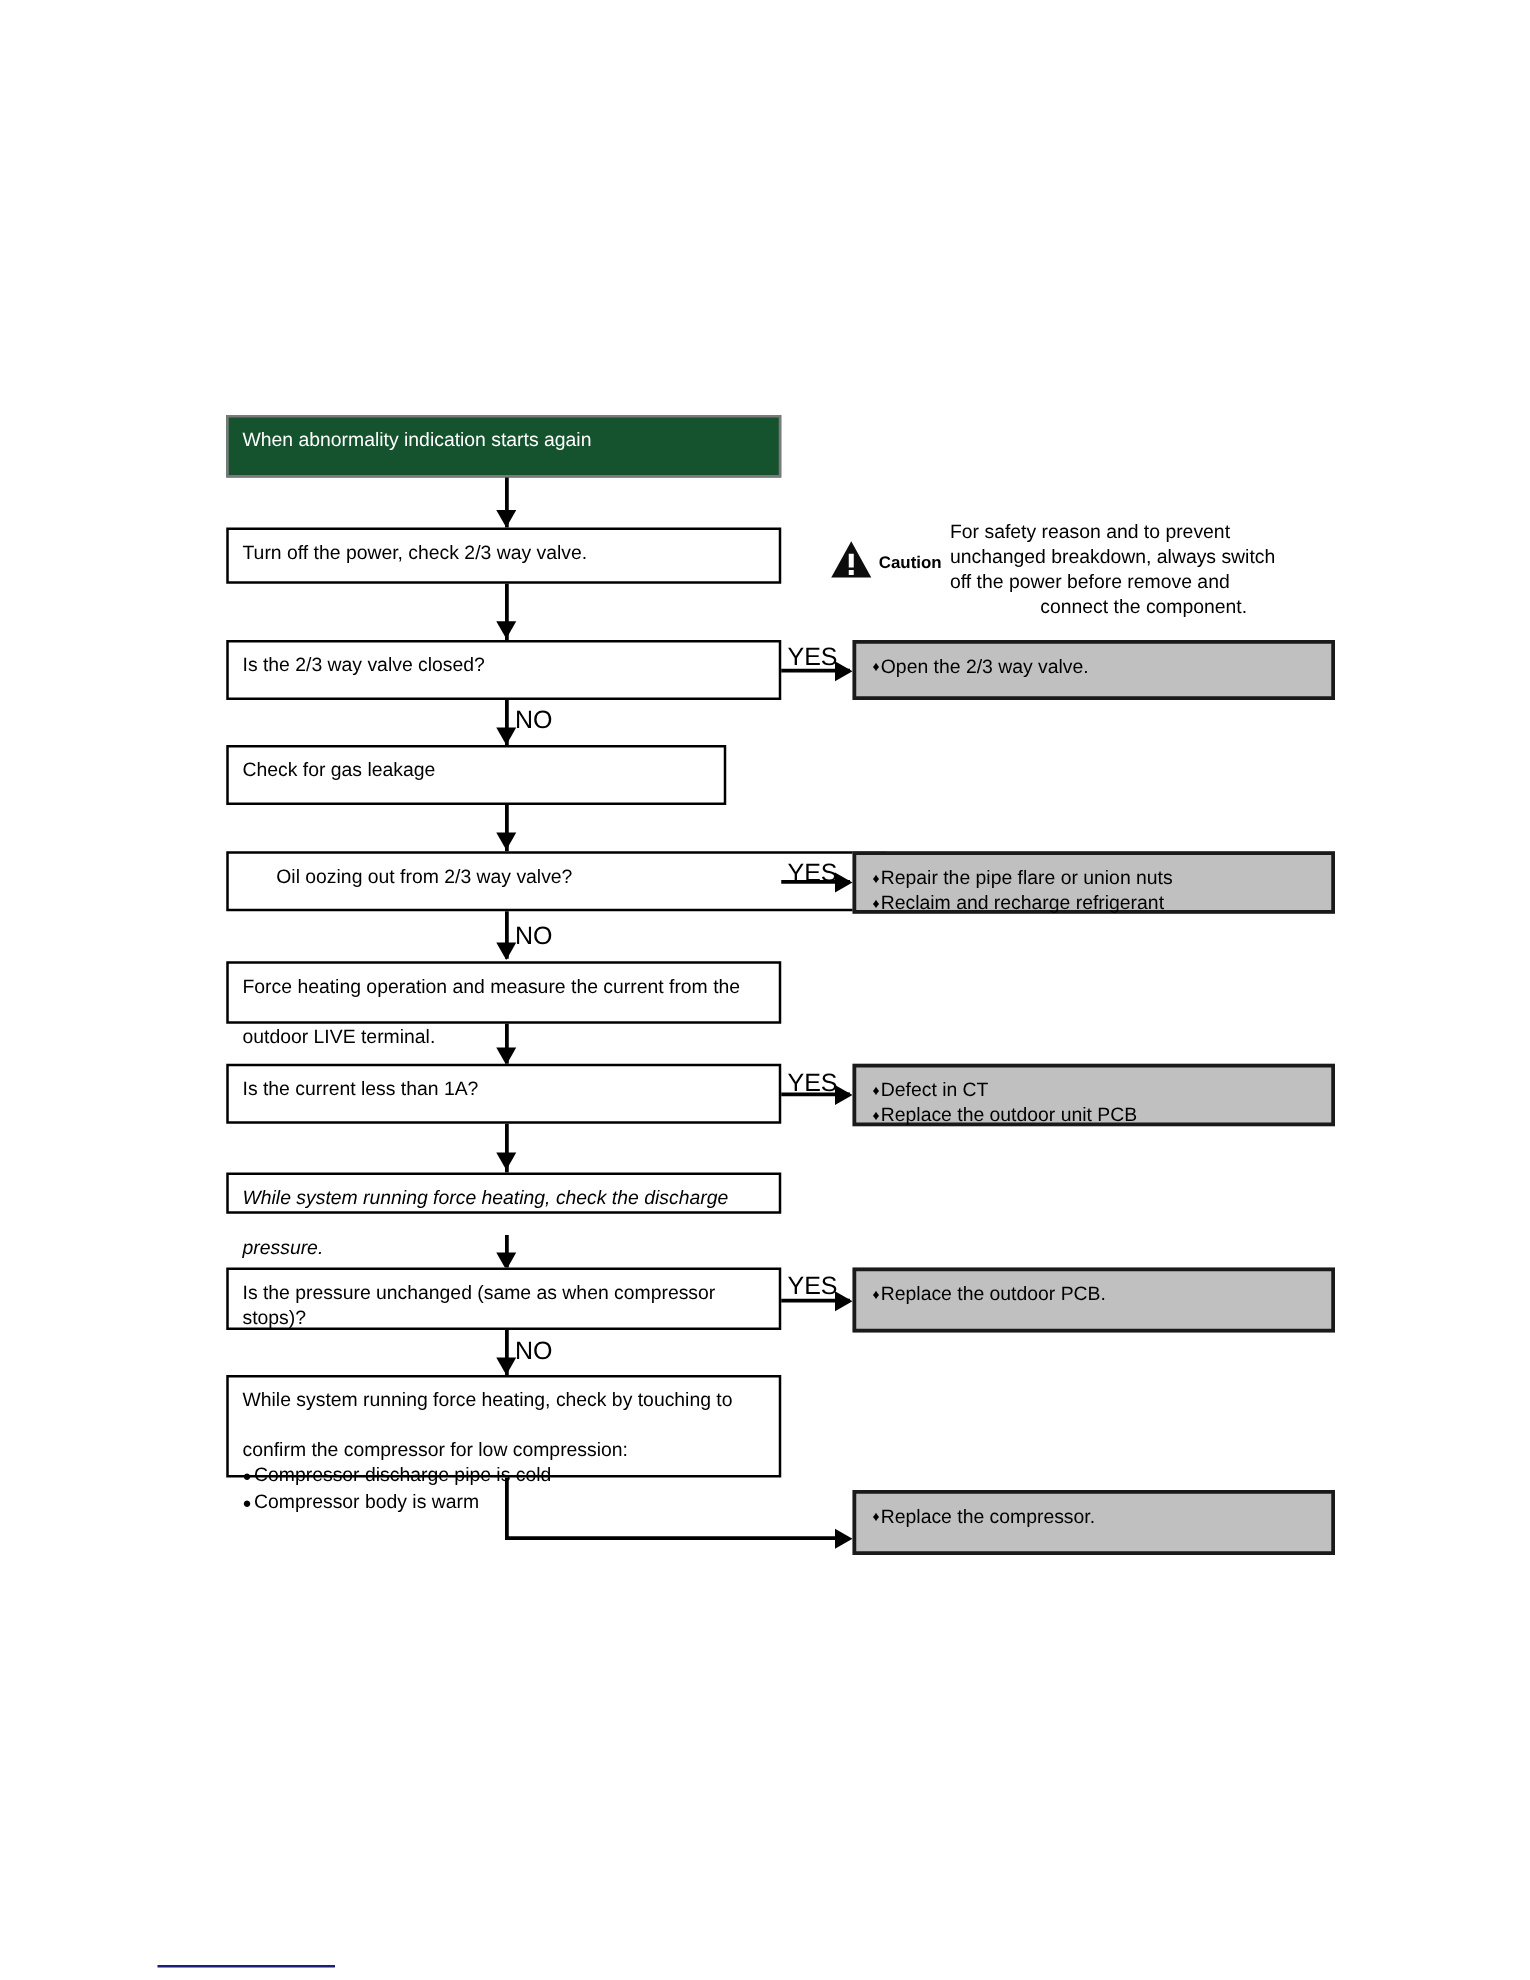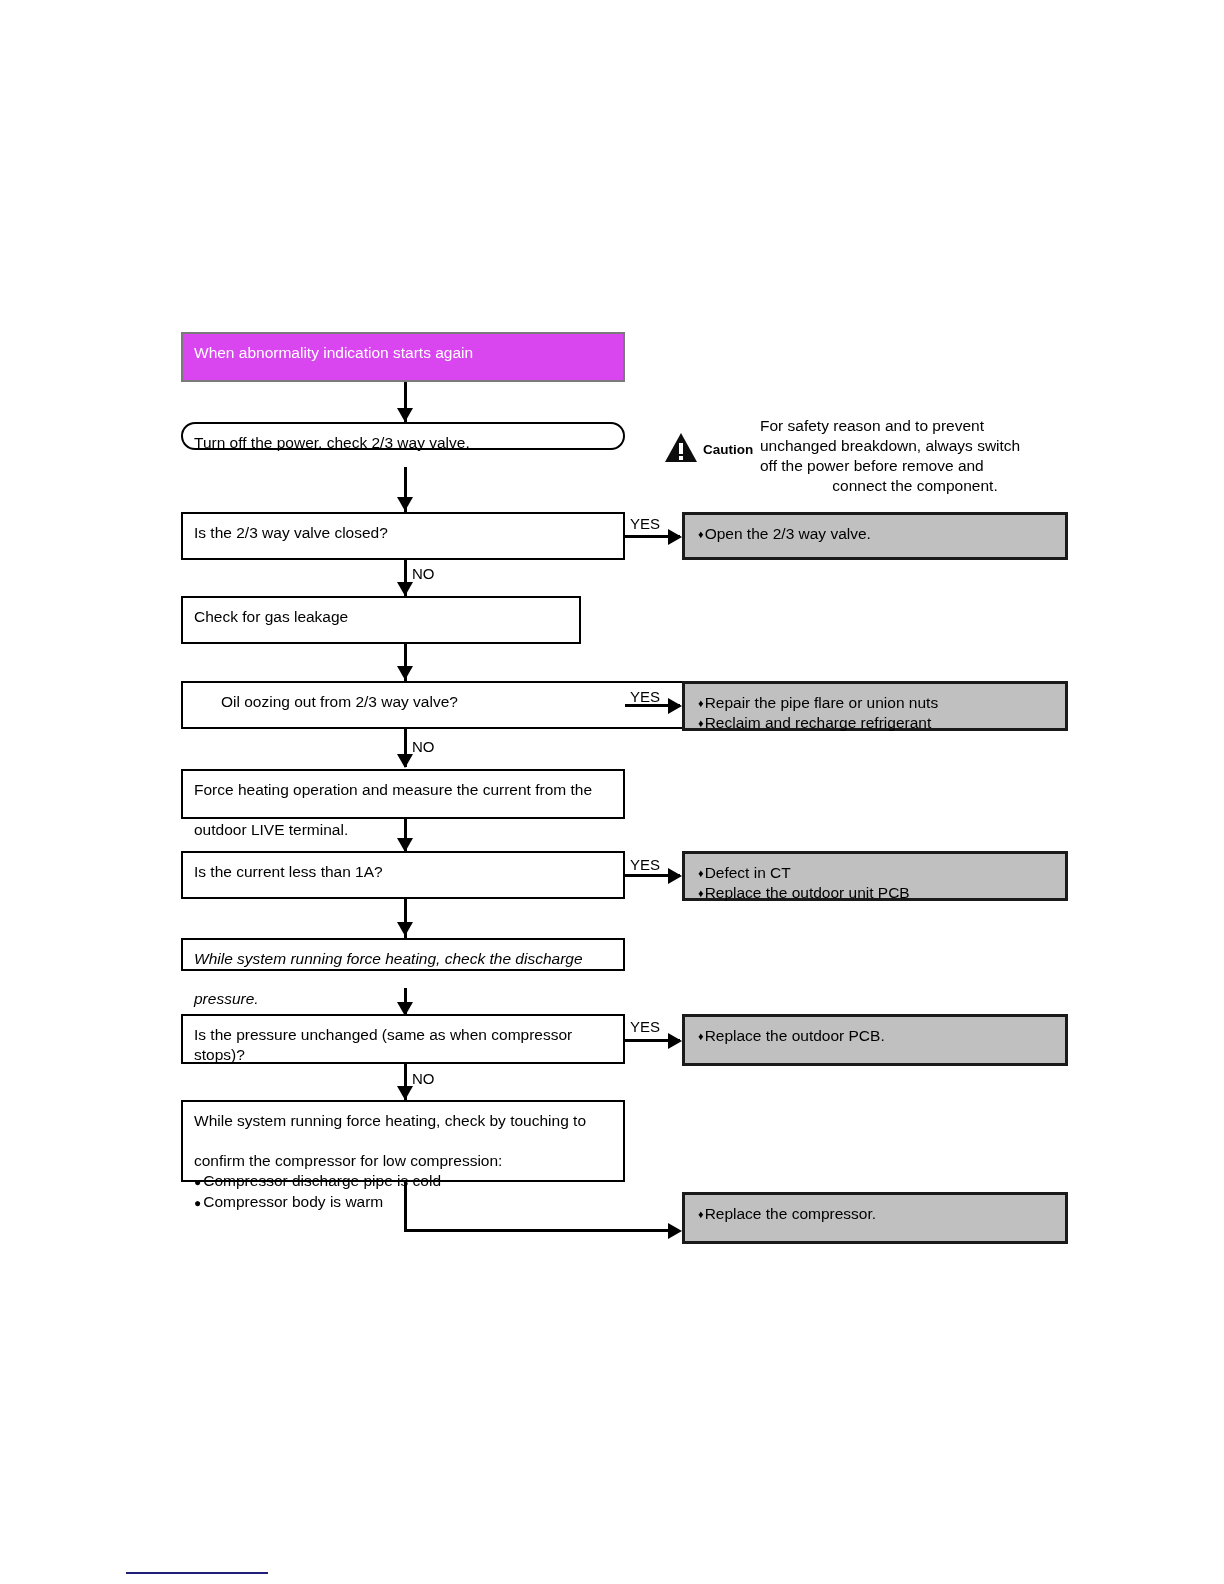--- a/index.html
+++ b/index.html
@@ -28,21 +28,21 @@
   .box {
     position: absolute;
     box-sizing: border-box;
     background: #ffffff;
     border: 2px solid #000000;
     font-size: 15.5px;
     line-height: 1.30;
     padding: 9px 11px 6px 11px;
   }
   .box.header {
-    background: #d946ef;
+    background: #14532d;
     color: #ffffff;
     border: 2px solid #7a7a7a;
   }
   .box.action {
     background: #c0c0c0;
     border: 3px solid #1a1a1a;
     padding: 9px 11px 6px 13px;
   }
   .box .just {
     text-align: justify;
@@ -96,21 +96,21 @@
   .arrow-right {
     position: absolute;
     width: 0;
     height: 0;
     border-top: 8px solid transparent;
     border-bottom: 8px solid transparent;
     border-left: 14px solid #000000;
   }
   .edge-label {
     position: absolute;
-    font-size: 15px;
+    font-size: 20px;
     line-height: 1;
     white-space: nowrap;
   }
 
   
   #caution {
     position: absolute;
     left: 664px;
     top: 414px;
     width: 406px;
@@ -169,21 +169,21 @@
 
 <div id="flow">
 
   <div class="box header" style="left:181px; top:332px; width:444px; height:50px;">
     <span>When abnormality indication starts again</span>
   </div>
 
   <div class="vline" style="left:404px; top:382px; height:44px;"></div>
   <div class="arrow-down" style="left:397px; top:408px;"></div>
 
-  <div class="box" style="left:181px; top:422px; width:444px; height:28px;border-radius:19px;">
+  <div class="box" style="left:181px; top:422px; width:444px; height:45px;">
     <span>Turn off the power, check 2/3 way valve.</span>
   </div>
 
   <div class="vline" style="left:404px; top:467px; height:48px;"></div>
   <div class="arrow-down" style="left:397px; top:497px;"></div>
 
   <div id="caution">
     <div class="tri-wrap">
       <div class="tri">
         <svg class="bang" viewBox="0 0 34 31" xmlns="http://www.w3.org/2000/svg" aria-hidden="true">

